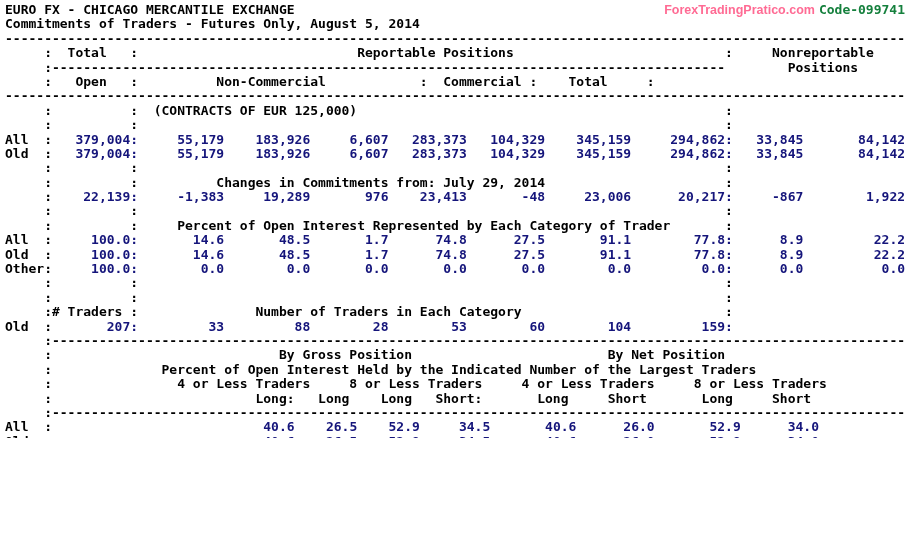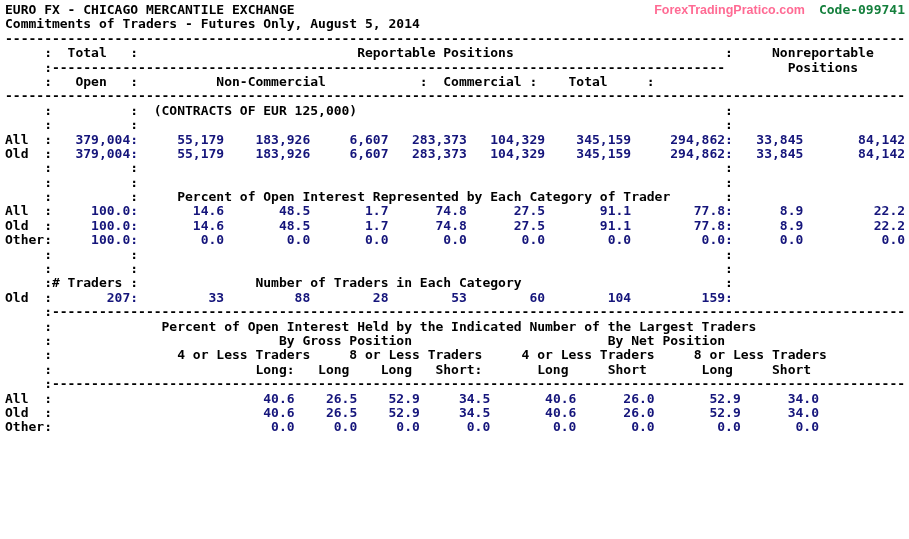--- a/index.html
+++ b/index.html
@@ -14,21 +14,21 @@
     font-size:13px;
     font-weight:bold;
     color:#000000;
   }
   .titlebar{
     height:14.4px;line-height:14.4px;
     display:flex;justify-content:space-between;align-items:baseline;
     white-space:pre;
     padding-right:4px;
   }
-  .titlebar .right{display:flex;gap:14px;align-items:baseline;}
+  .titlebar .right{display:flex;gap:4px;align-items:baseline;}
   .watermark{
     font-family:"Liberation Sans","DejaVu Sans",sans-serif;
     font-size:12.5px;font-weight:bold;
     color:#ff6b94;
   }
   .code{color:#15803d;}
   .report{}
   .ln{height:14.4px;line-height:14.4px;white-space:pre;}
   .t{color:#000000;}
   .n{color:#15157b;}
@@ -49,32 +49,34 @@
       <div class="ln"><span class="t">-------------------------------------------------------------------------------------------------------------------</span></div>
       <div class="ln"><span class="t">     :  Total   :                            Reportable Positions                           :     Nonreportable    </span></div>
       <div class="ln"><span class="t">     :--------------------------------------------------------------------------------------        Positions      </span></div>
       <div class="ln"><span class="t">     :   Open   :          Non-Commercial            :  Commercial :    Total     :                                </span></div>
       <div class="ln"><span class="t">-------------------------------------------------------------------------------------------------------------------</span></div>
       <div class="ln"><span class="t">     :          :  (CONTRACTS OF EUR 125,000)                                               :                      </span></div>
       <div class="ln"><span class="t">     :          :                                                                           :                      </span></div>
       <div class="ln"><span class="t">All  :</span><span class="n">   379,004:     55,179    183,926     6,607   283,373   104,329    345,159     294,862:   33,845       84,142</span></div>
       <div class="ln"><span class="t">Old  :</span><span class="n">   379,004:     55,179    183,926     6,607   283,373   104,329    345,159     294,862:   33,845       84,142</span></div>
       <div class="ln"><span class="t">     :          :                                                                           :                      </span></div>
+      <div class="ln"><span class="t">     :          :          Changes in Commitments from: July 29, 2014                       :                      </span></div>
+      <div class="ln"><span class="t">     :</span><span class="n">    22,139:     -1,383     19,289       976    23,413       -48     23,006      20,217:     -867        1,922</span></div>
       <div class="ln"><span class="t">     :          :                                                                           :                      </span></div>
       <div class="ln"><span class="t">     :          :     Percent of Open Interest Represented by Each Category of Trader       :                      </span></div>
       <div class="ln"><span class="t">All  :</span><span class="n">     100.0:       14.6       48.5       1.7      74.8      27.5       91.1        77.8:      8.9         22.2</span></div>
       <div class="ln"><span class="t">Old  :</span><span class="n">     100.0:       14.6       48.5       1.7      74.8      27.5       91.1        77.8:      8.9         22.2</span></div>
       <div class="ln"><span class="t">Other:</span><span class="n">     100.0:        0.0        0.0       0.0       0.0       0.0        0.0         0.0:      0.0          0.0</span></div>
       <div class="ln"><span class="t">     :          :                                                                           :                      </span></div>
       <div class="ln"><span class="t">     :          :                                                                           :                      </span></div>
       <div class="ln"><span class="t">     :# Traders :               Number of Traders in Each Category                          :                      </span></div>
       <div class="ln"><span class="t">Old  :</span><span class="n">       207:         33         88        28        53        60        104         159:                      </span></div>
       <div class="ln"><span class="t">     :-------------------------------------------------------------------------------------------------------------</span></div>
+      <div class="ln"><span class="t">     :                             By Gross Position                         By Net Position                       </span></div>
       <div class="ln"><span class="t">     :              Percent of Open Interest Held by the Indicated Number of the Largest Traders                   </span></div>
-      <div class="ln"><span class="t">     :                             By Gross Position                         By Net Position                       </span></div>
       <div class="ln"><span class="t">     :                4 or Less Traders     8 or Less Traders     4 or Less Traders     8 or Less Traders          </span></div>
       <div class="ln"><span class="t">     :                          Long:   Long    Long   Short:       Long     Short       Long     Short           </span></div>
       <div class="ln"><span class="t">     :-------------------------------------------------------------------------------------------------------------</span></div>
       <div class="ln"><span class="t">All  :</span><span class="n">                           40.6    26.5    52.9     34.5       40.6      26.0       52.9      34.0           </span></div>
       <div class="ln"><span class="t">Old  :</span><span class="n">                           40.6    26.5    52.9     34.5       40.6      26.0       52.9      34.0           </span></div>
       <div class="ln"><span class="t">Other:</span><span class="n">                            0.0     0.0     0.0      0.0        0.0       0.0        0.0       0.0           </span></div>
     </div>
 </div>
 
 </body></html>

